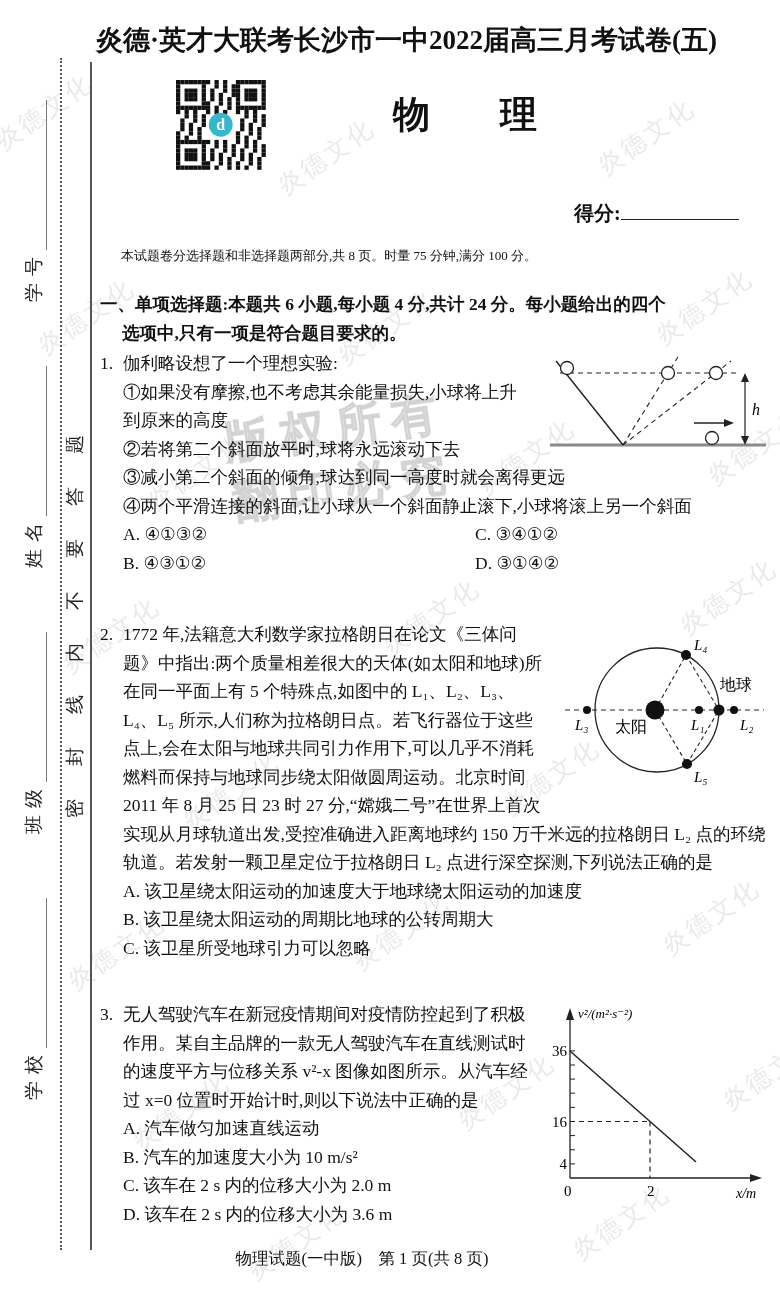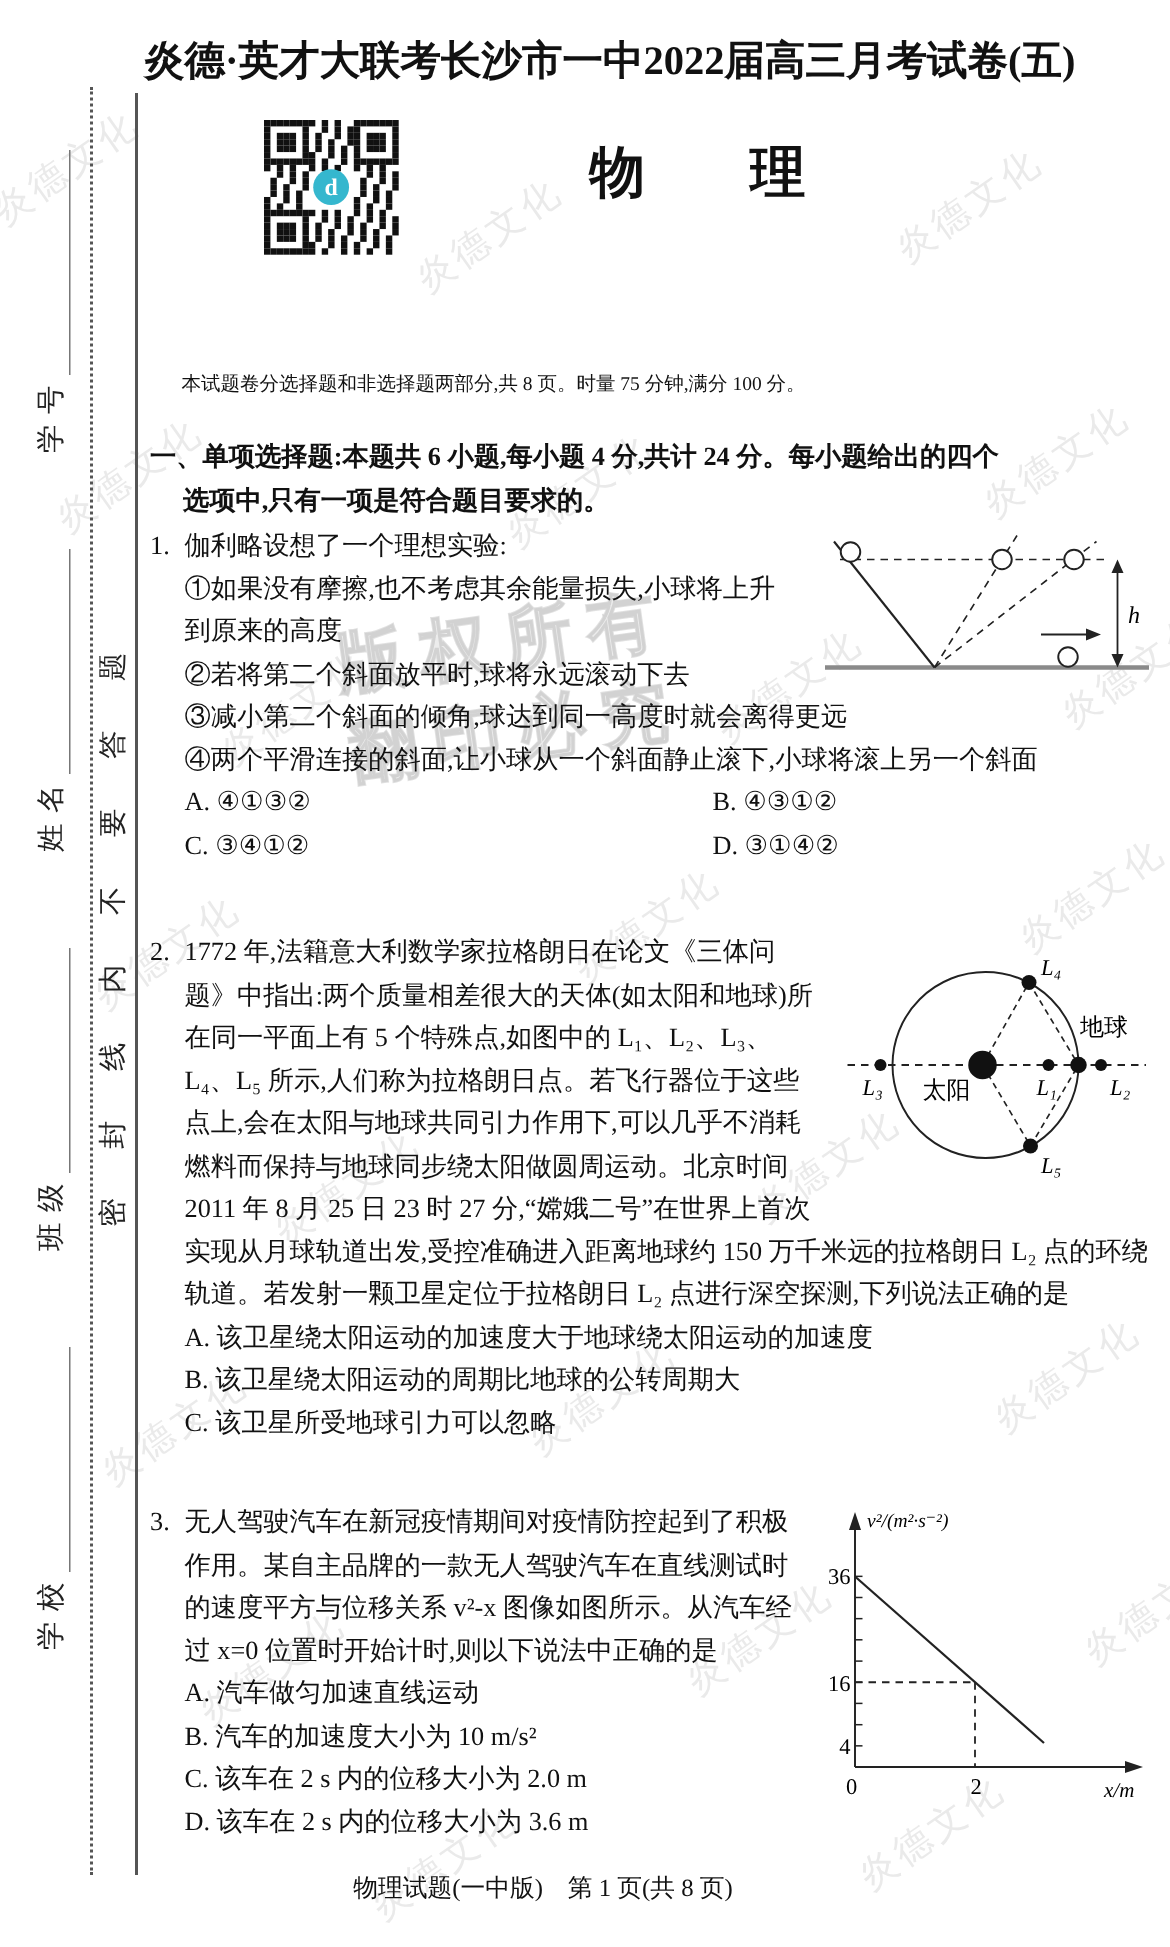--- a/index.html
+++ b/index.html
@@ -327,20 +327,23 @@
         <rect x="86.0" y="64.5" width="4.3" height="4.3"></rect>
         <rect x="86.0" y="68.8" width="4.3" height="4.3"></rect>
         <rect x="86.0" y="73.1" width="4.3" height="4.3"></rect>
         <circle cx="45" cy="45" r="12" fill="#35b7ce"></circle>
         <text x="45" y="50.5" text-anchor="middle" font-size="16" font-weight="bold" fill="#fff" font-family="Liberation Sans, sans-serif">d</text>
       </svg>
   </div>
 
   <div class="subject">物理</div>
 
+  <div class="score">
+    <span>得分:</span><span class="score-line"></span>
+  </div>
 
   <div class="intro">本试题卷分选择题和非选择题两部分,共 8 页。时量 75 分钟,满分 100 分。</div>
 
   <div class="section-head">
     <div class="section-line1">一、单项选择题:本题共 6 小题,每小题 4 分,共计 24 分。每小题给出的四个</div>
     <div class="section-line2">选项中,只有一项是符合题目要求的。</div>
   </div>
 
   <div class="question q1">
     <span class="qnum">1.</span>
@@ -362,22 +365,22 @@
         <polygon points="201,94 197,85 205,85" fill="#222"></polygon>
         <text x="208" y="64" font-size="16" font-style="italic">h</text>
       </svg>
       <div>伽利略设想了一个理想实验:</div>
       <div>①如果没有摩擦,也不考虑其余能量损失,小球将上升到原来的高度</div>
       <div>②若将第二个斜面放平时,球将永远滚动下去</div>
       <div>③减小第二个斜面的倾角,球达到同一高度时就会离得更远</div>
       <div>④两个平滑连接的斜面,让小球从一个斜面静止滚下,小球将滚上另一个斜面</div>
       <div class="opts-grid">
         <div><span>A.</span> <span>④①③②</span></div>
+        <div><span>C.</span> <span>③④①②</span></div>
         <div><span>B.</span> <span>④③①②</span></div>
-        <div><span>C.</span> <span>③④①②</span></div>
         <div><span>D.</span> <span>③①④②</span></div>
       </div>
     </div>
   </div>
 
   <div class="question q2">
     <span class="qnum">2.</span>
     <div class="qbody">
       <svg class="fig" width="215" height="178" viewBox="0 0 215 178">
         <circle cx="100" cy="88" r="62" fill="none" stroke="#222" stroke-width="1.3"></circle>

